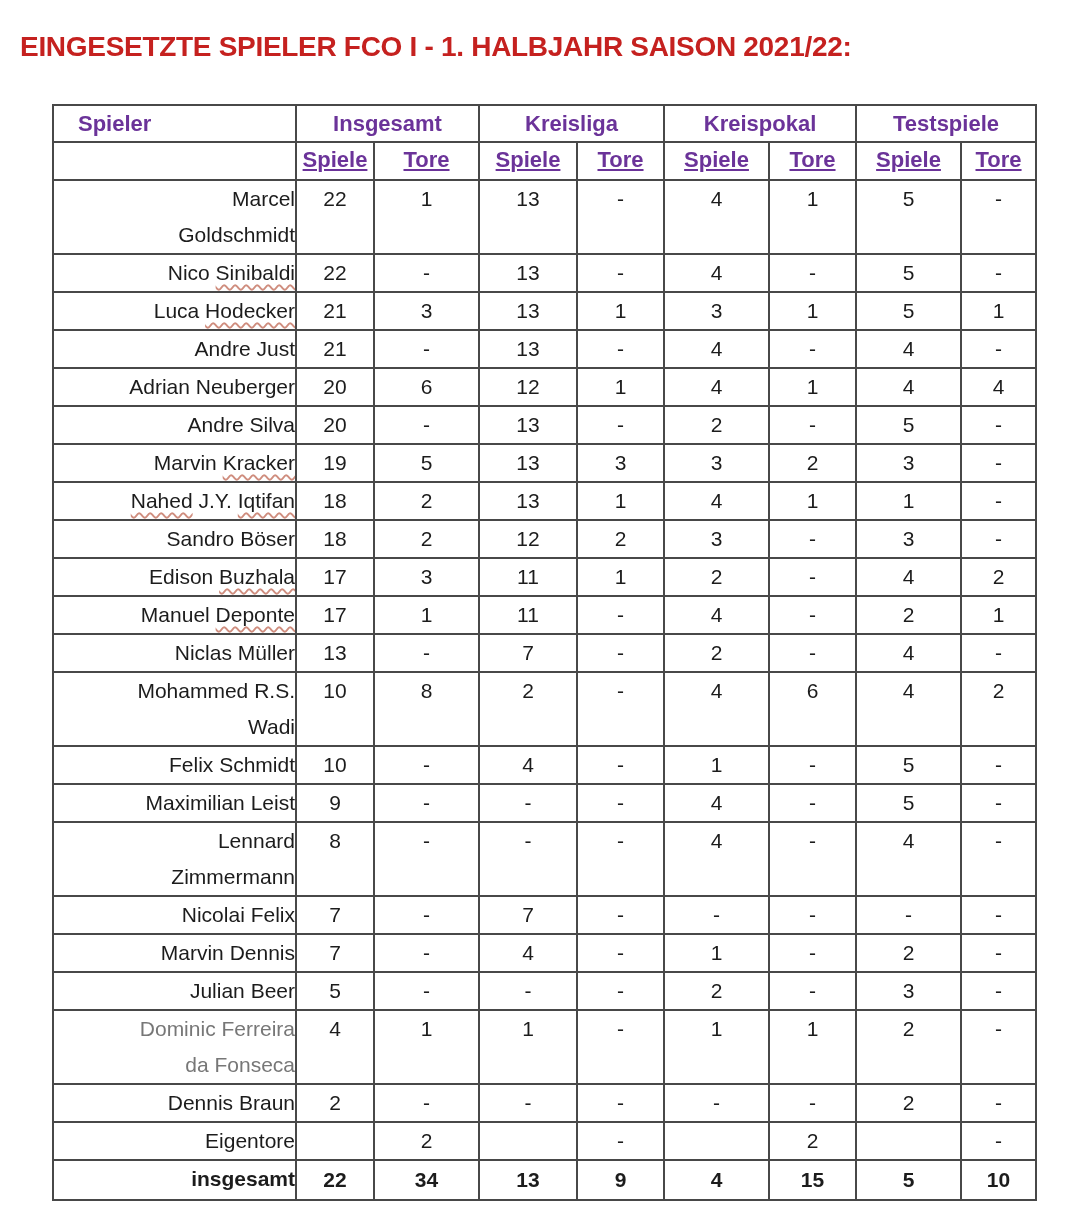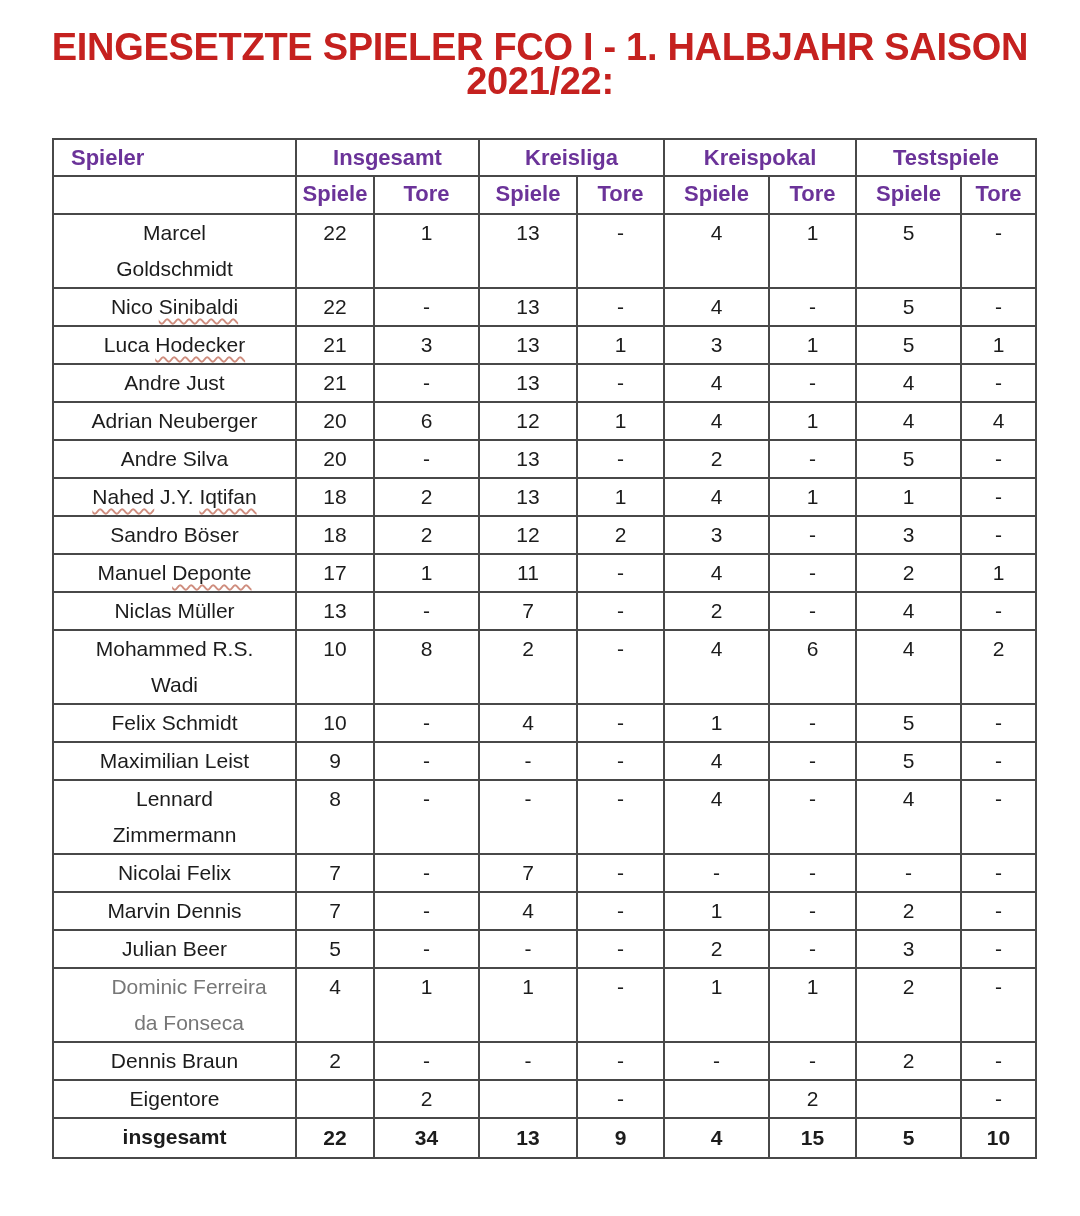--- a/index.html
+++ b/index.html
@@ -12,22 +12,21 @@
   }
   *{box-sizing:border-box;}
   html,body{margin:0;padding:0;}
   body{
     width:1080px;height:1216px;background:#ffffff;
     font-family:"Liberation Sans","DejaVu Sans",sans-serif;
     color:var(--c-text);
   }
   h1.title{
     margin:30px 20px 4px 20px;
-    text-align:center;
-    font-size:38px;line-height:34px;letter-spacing:-0.3px;
+    font-size:28px;line-height:34px;letter-spacing:-0.3px;
     font-weight:bold;color:var(--c-title);
   }
   table.players{
     margin:40px 0 0 52px;
     border-collapse:collapse;
     table-layout:fixed;
     width:983px;
     font-size:21px;
   }
   table.players th, table.players td{
@@ -35,24 +34,24 @@
     padding:0;
     vertical-align:top;
   }
   thead th{
     color:var(--c-header);
     font-weight:bold;
     font-size:22px;
     height:37px;line-height:35px;
     text-align:center;
   }
-  thead th.player-h{ text-align:left; padding-left:17px; }
-  thead tr.subrow th{ height:38px; line-height:33px; }
+  thead th.player-h{ text-align:left; padding-left:24px; }
+  thead tr.subrow th{ height:38px; line-height:33px;text-decoration:underline; }
   td{ height:36px; line-height:36px; }
-  td.name{ text-align:center; padding-left:12px; }
+  td.name{ text-align:right; padding-left:12px; }
   td.name .line{ line-height:36px; white-space:nowrap; }
   td.num{ text-align:center; }
   td.name.grey .line{ color:var(--c-grey);margin-left:29px; }
   .sq{
     text-decoration-line:underline;
     text-decoration-style:wavy;
     text-decoration-color:var(--c-squiggle);
     text-decoration-thickness:2px;
     text-underline-offset:4px;
   }
@@ -173,20 +172,33 @@
         <td class="num">-</td>
         <td class="num">13</td>
         <td class="num">-</td>
         <td class="num">2</td>
         <td class="num">-</td>
         <td class="num">5</td>
         <td class="num">-</td>
       </tr>
       <tr>
         <td class="name">
+          <div class="line"><span>Marvin</span> <span class="sq">Kracker</span></div>
+        </td>
+        <td class="num">19</td>
+        <td class="num">5</td>
+        <td class="num">13</td>
+        <td class="num">3</td>
+        <td class="num">3</td>
+        <td class="num">2</td>
+        <td class="num">3</td>
+        <td class="num">-</td>
+      </tr>
+      <tr>
+        <td class="name">
           <div class="line"><span class="sq">Nahed</span> <span>J.Y.</span> <span class="sq">Iqtifan</span></div>
         </td>
         <td class="num">18</td>
         <td class="num">2</td>
         <td class="num">13</td>
         <td class="num">1</td>
         <td class="num">4</td>
         <td class="num">1</td>
         <td class="num">1</td>
         <td class="num">-</td>
@@ -196,20 +208,33 @@
           <div class="line"><span>Sandro</span> <span>Böser</span></div>
         </td>
         <td class="num">18</td>
         <td class="num">2</td>
         <td class="num">12</td>
         <td class="num">2</td>
         <td class="num">3</td>
         <td class="num">-</td>
         <td class="num">3</td>
         <td class="num">-</td>
+      </tr>
+      <tr>
+        <td class="name">
+          <div class="line"><span>Edison</span> <span class="sq">Buzhala</span></div>
+        </td>
+        <td class="num">17</td>
+        <td class="num">3</td>
+        <td class="num">11</td>
+        <td class="num">1</td>
+        <td class="num">2</td>
+        <td class="num">-</td>
+        <td class="num">4</td>
+        <td class="num">2</td>
       </tr>
       <tr>
         <td class="name">
           <div class="line"><span>Manuel</span> <span class="sq">Deponte</span></div>
         </td>
         <td class="num">17</td>
         <td class="num">1</td>
         <td class="num">11</td>
         <td class="num">-</td>
         <td class="num">4</td>

